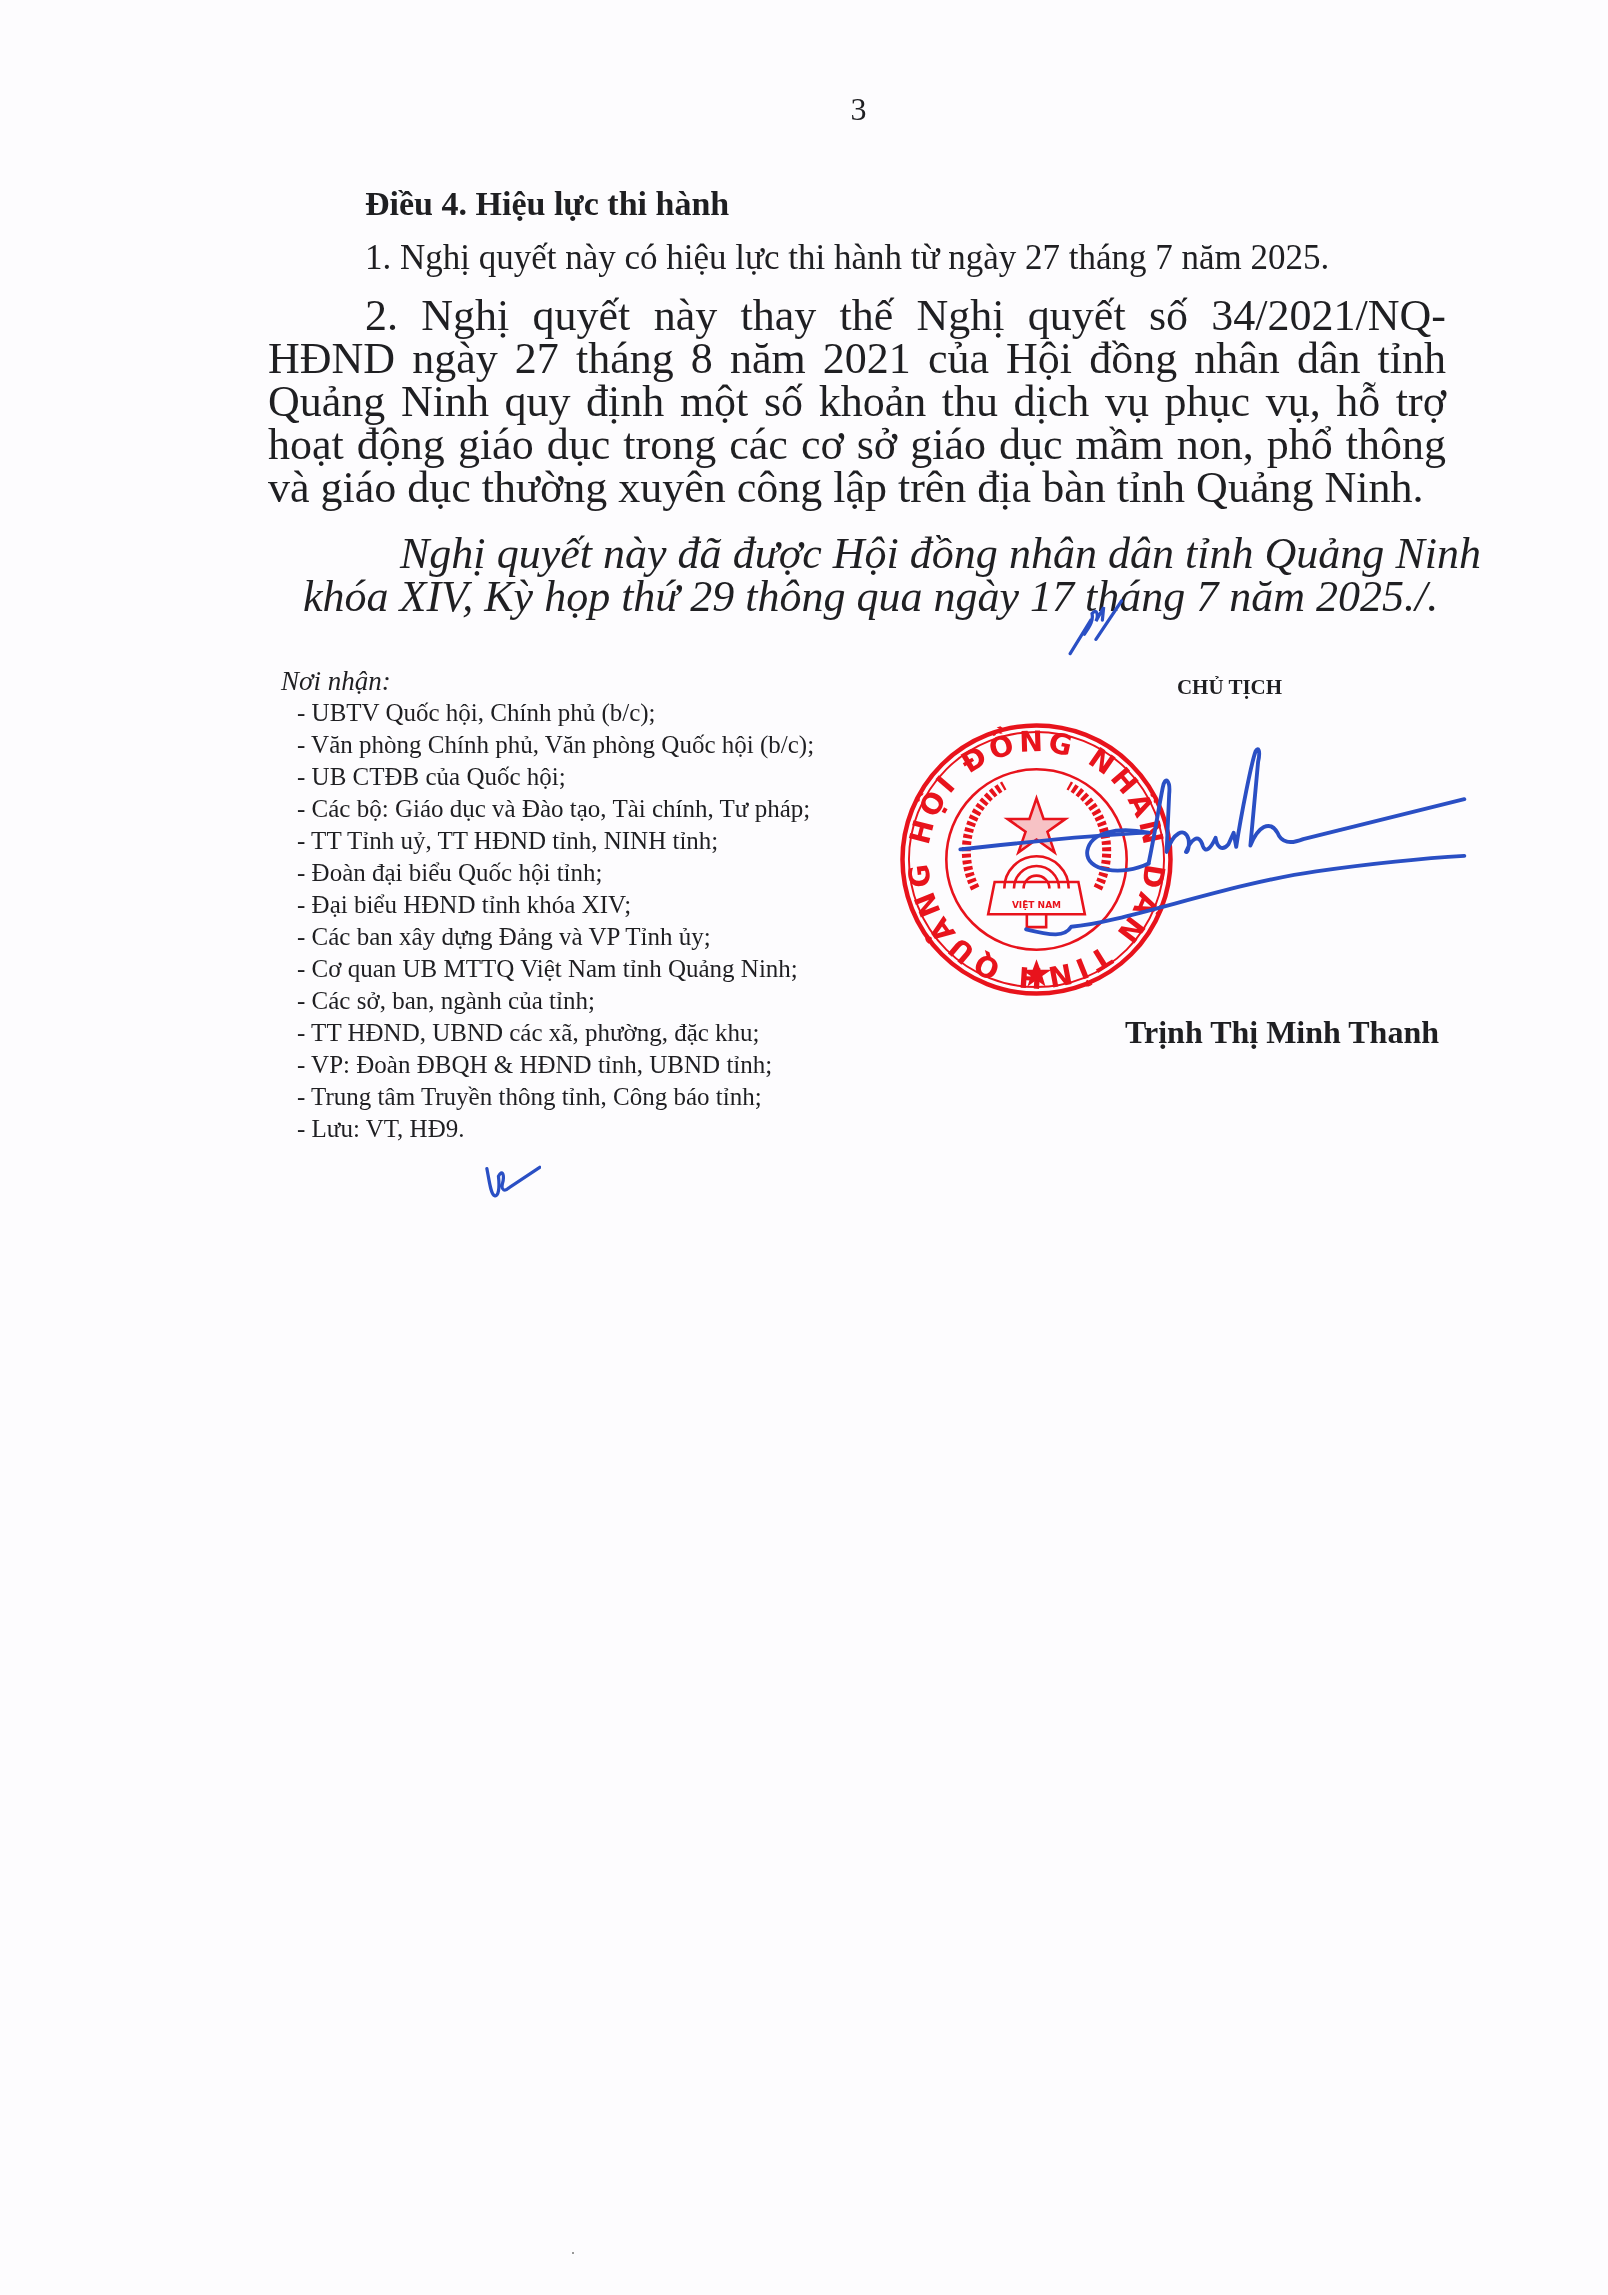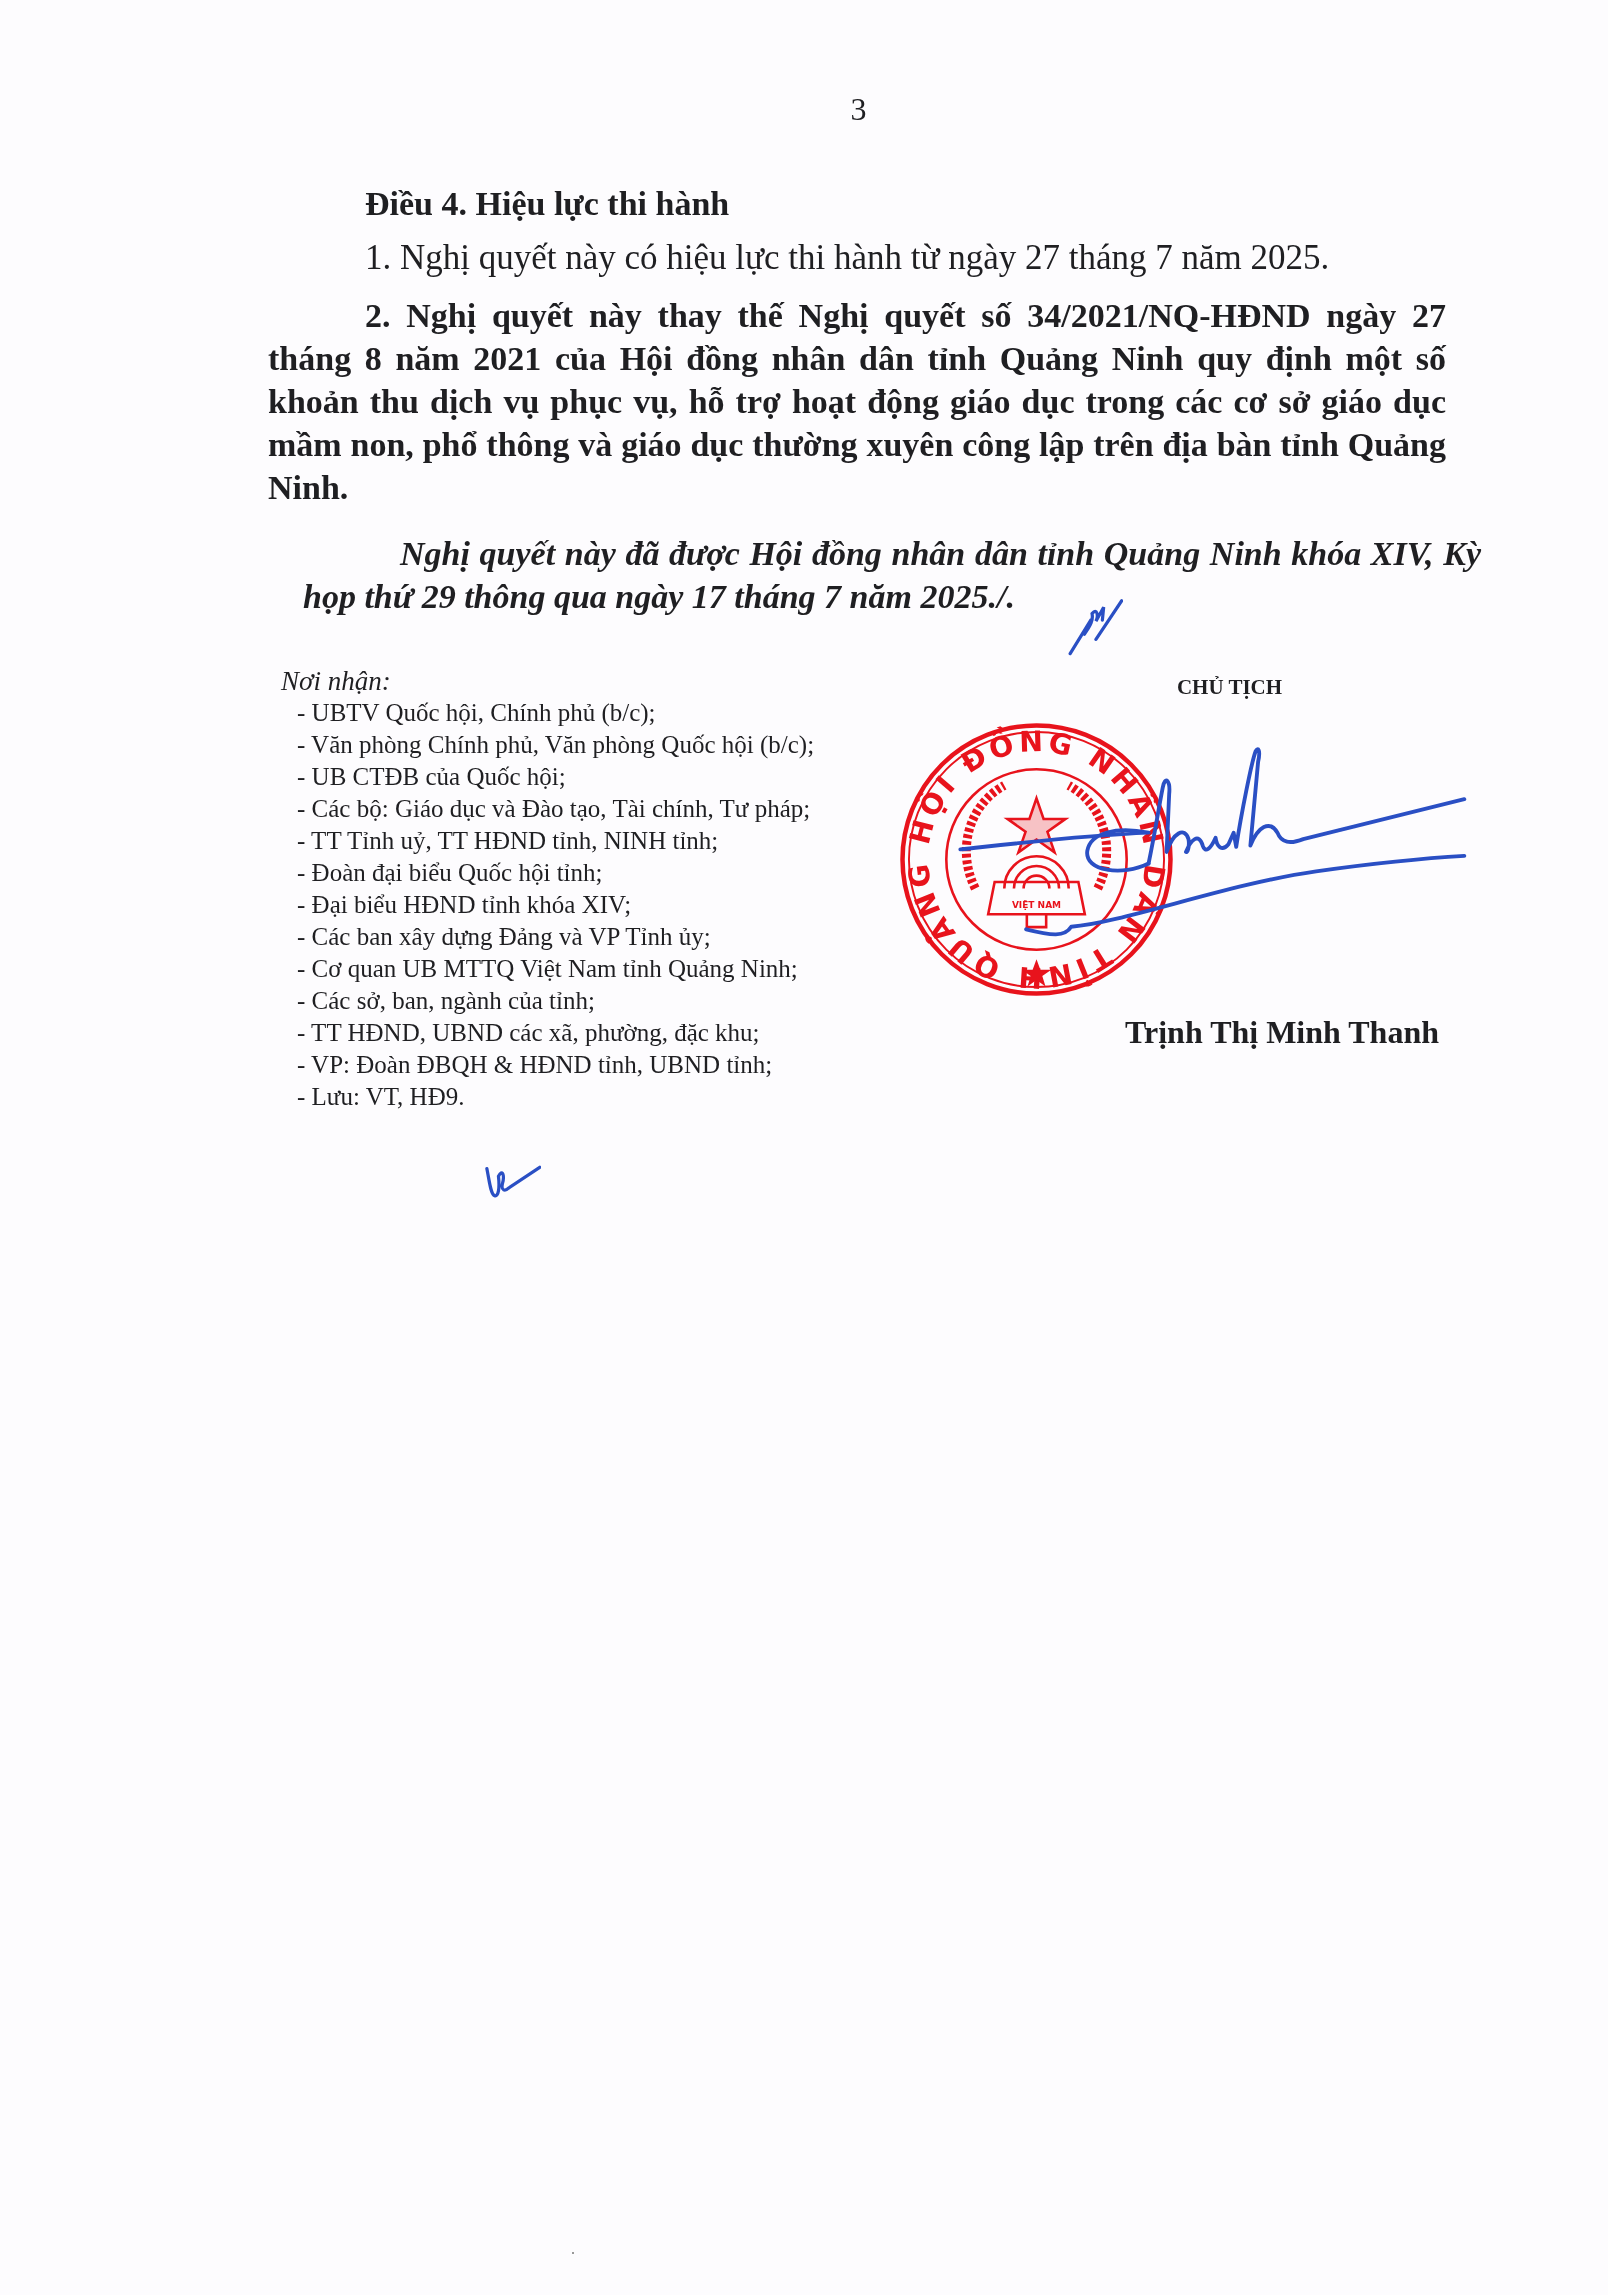--- a/index.html
+++ b/index.html
@@ -13,21 +13,21 @@
   }
   .abs { position: absolute; white-space: nowrap; }
 
   
   .page-number { left: 839px; top: 90px; width: 39px; text-align: center; font-size: 32px; line-height: 39px; }
 
   
   .article-heading { left: 365px; top: 181px; font-size: 34px; font-weight: bold; line-height: 45px; }
 
   
-  .body-col { position: absolute; left: 268px; width: 1178px; font-size: 34px; line-height: 43px; font-weight: bold; }
+  .body-col { position: absolute; left: 268px; width: 1178px; font-size: 44px; line-height: 43px; }
   .para { margin: 0; text-align: justify; text-indent: 97px; }
   .para-1 { position: absolute; left: 268px; top: 236px; width: 1178px; font-size: 35px; line-height: 43px; text-indent: 97px; white-space: nowrap; }
   .para-2 { top: 294px; }
   .para-closing { top: 532px; font-style: italic; margin-left: 35px; }
 
   
   .recipients { position: absolute; left: 281px; top: 665px; font-size: 25px; line-height: 32px; }
   .recipients .heading { font-style: italic; font-weight: normal; font-size: 27px; line-height: 32px; }
   .recipients .item { white-space: nowrap; margin-left: 16px; }
 
@@ -70,20 +70,21 @@
   <div class="item">- UB CTĐB của Quốc hội;</div>
   <div class="item">- Các bộ: Giáo dục và Đào tạo, Tài chính, Tư pháp;</div>
   <div class="item">- TT Tỉnh uỷ, TT HĐND tỉnh, NINH tỉnh;</div>
   <div class="item">- Đoàn đại biểu Quốc hội tỉnh;</div>
   <div class="item">- Đại biểu HĐND tỉnh khóa XIV;</div>
   <div class="item">- Các ban xây dựng Đảng và VP Tỉnh ủy;</div>
   <div class="item">- Cơ quan UB MTTQ Việt Nam tỉnh Quảng Ninh;</div>
   <div class="item">- Các sở, ban, ngành của tỉnh;</div>
   <div class="item">- TT HĐND, UBND các xã, phường, đặc khu;</div>
   <div class="item">- VP: Đoàn ĐBQH &amp; HĐND tỉnh, UBND tỉnh;</div>
+  <div class="item">- Trung tâm Truyền thông tỉnh, Công báo tỉnh;</div>
   <div class="item">- Lưu: VT, HĐ9.</div>
 </div>
 
 <svg class="paraph-2" viewBox="0 0 90 60">
   <path d="M6 10 C10 30 12 50 18 52 C24 54 26 40 24 22 C30 10 34 20 30 34 C28 44 34 46 40 40 L88 8" fill="none" stroke="#2a4fc4" stroke-width="5" stroke-linecap="round"></path>
 </svg>
 
 <div class="abs signer-title">CHỦ TỊCH</div>
 
 <svg class="seal" viewBox="0 0 430 430">

